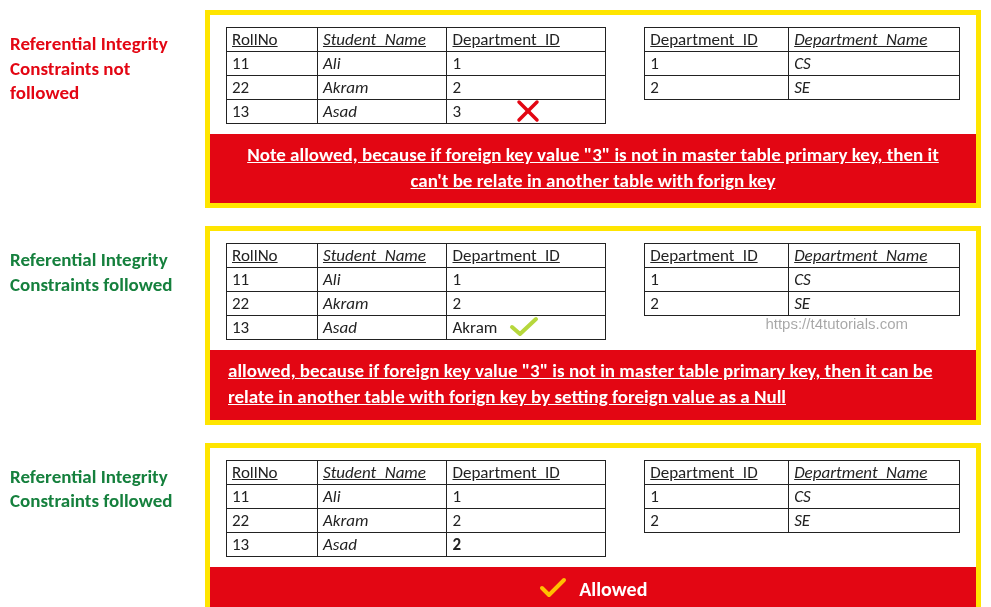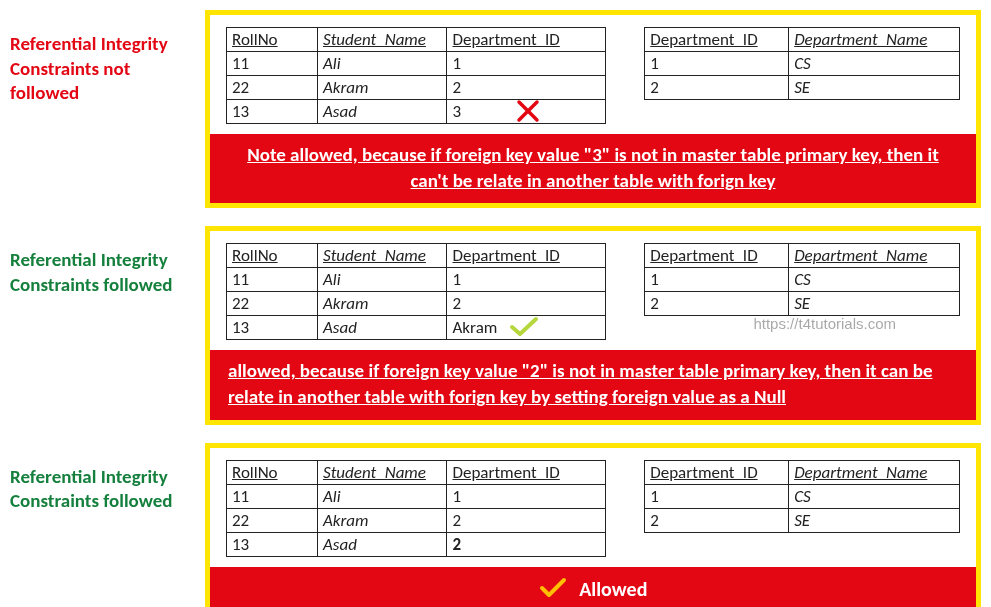--- a/index.html
+++ b/index.html
@@ -202,22 +202,22 @@
           <td>1</td>
           <td>CS</td>
         </tr>
         <tr>
           <td>2</td>
           <td>SE</td>
         </tr>
       </tbody>
         </table>
     </div>
-    <div class="watermark" style="right:80px;top:84px;">https://t4tutorials.com</div>
-    <div class="note-bar underline left">allowed, because if foreign key value "2" is not in master table primary key, then it can be relate in another table with forign key by setting foreign value as a Null</div>
+    <div class="watermark" style="right:68px;top:84px;">https://t4tutorials.com</div>
+    <div class="note-bar underline left">allowed, because if foreign key value "3" is not in master table primary key, then it can be relate in another table with forign key by setting foreign value as a Null</div>
   </div>
 </div>
 
 <div class="row">
   <div class="label label-green">Referential Integrity Constraints followed</div>
   <div class="panel">
     <div class="tables-wrap">
       <table class="student-table">
         <tbody>
             <tr>

